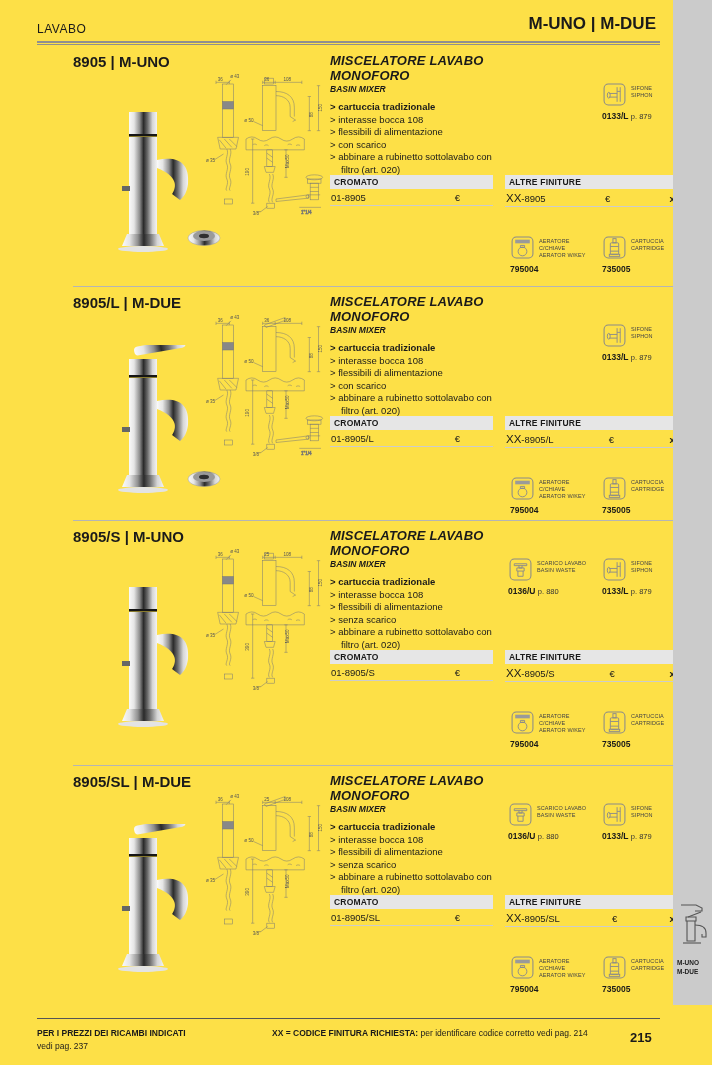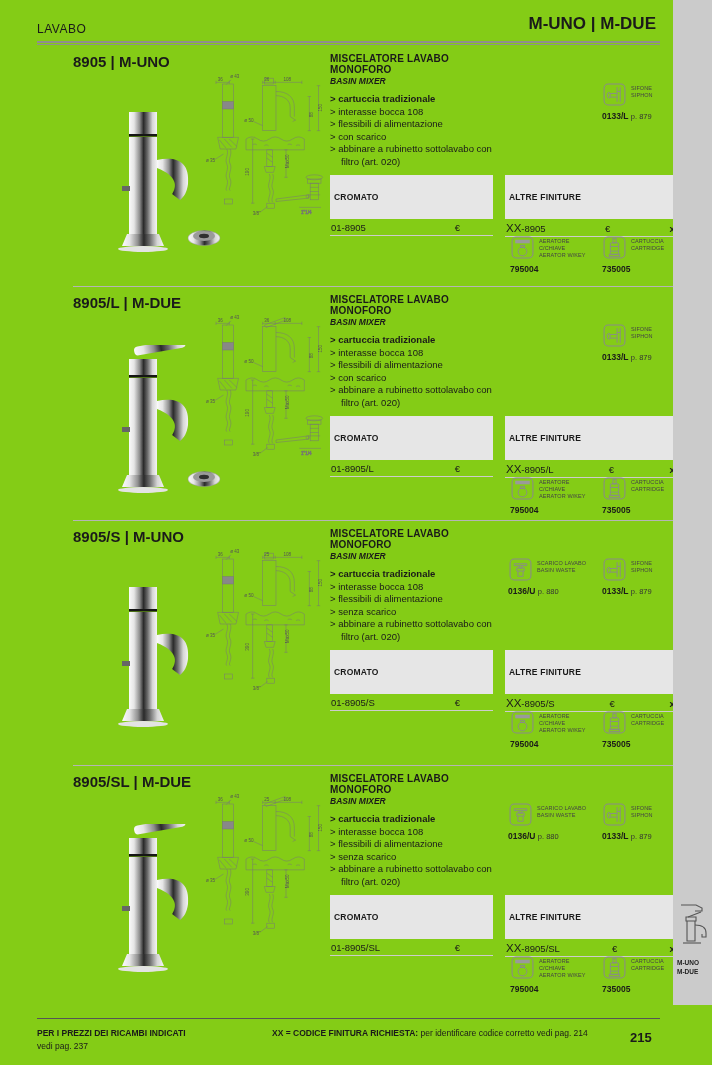--- a/index.html
+++ b/index.html
@@ -1,57 +1,57 @@
 <!DOCTYPE html>
 <html><head>
 <meta charset="utf-8">
 <style>
   * { margin:0; padding:0; box-sizing:border-box; }
   body { background:#fff; font-family:"Liberation Sans", sans-serif; color:#1a1a1a; }
-  .page { position:relative; width:712px; height:1065px; background:#84cc16; overflow:hidden; }
+  .page { position:relative; width:712px; height:1065px; background:#fde047; overflow:hidden; }
 
   
   .hdr-left  { position:absolute; left:37px; top:22px; font-size:12px; letter-spacing:.5px; }
   .hdr-right { position:absolute; right:56px; top:14px; font-size:17px; font-weight:bold; }
   .hdr-rule  { position:absolute; left:37px; width:623px; top:41px; height:4px;
                border-top:2.5px solid #8f8f8f; border-bottom:1.5px solid #8f8f8f; }
 
   
   #sections { position:absolute; left:37px; top:46px; width:623px; }
   .section { position:relative; width:623px; border-bottom:1px solid #b5b5b5;margin-left:36px; }
   .section:last-child { border-bottom:none; }
   .sec-code { position:absolute; left:0; top:7px; font-size:15px; font-weight:bold; }
 
   .photo   { position:absolute; left:18px;  top:58px; }
   .drawing { position:absolute; left:133px; top:28px; }
   .drawing text { font-family:"Liberation Sans", sans-serif; fill:#555; font-size:5.5px; }
 
   .desc { position:absolute; left:257px; top:7px; width:182px; }
-  .desc-title { font-size:10px; font-weight:bold; letter-spacing:.2px; }
+  .desc-title { font-size:13px; font-weight:bold; letter-spacing:.2px;font-style:italic; }
   .desc-sub   { font-size:8.5px; font-weight:bold; font-style:italic; margin-top:1px; }
   .feats { margin-top:7px; font-size:9.5px; line-height:1.32; }
   .feat  { padding-left:11px; text-indent:-11px; }
   .feat:first-child { font-weight:bold; }
 
   
   .aux-row    { position:absolute; right:10px; top:36px;  display:flex; gap:10px; justify-content:flex-end; }
   .spares-row { position:absolute; right:10px; top:189px; display:flex; gap:8px;  justify-content:flex-end; }
   .icon-slot { width:84px; }
   .icon-top { display:flex; gap:4px; align-items:flex-start; }
   .glyph-box { flex:none; }
   .ilabel { font-size:5.5px; line-height:1.25; color:#444; padding-top:3px; letter-spacing:.1px; }
   .icode { margin-top:4px; font-size:8.5px; }
   .icode b { font-size:8.5px; }
   .icode .pg { font-size:7.5px; color:#333; font-weight:normal; }
 
   
   .tbl { position:absolute; top:129px; }
   .tbl-cromato { left:257px; width:163px; }
   .tbl-altre   { left:432px; width:185px; }
-  .tbl-hdr { background:#e6e6e6; font-size:8.5px; font-weight:bold; padding:17px 4px; letter-spacing:.2px; }
+  .tbl-hdr { background:#e6e6e6; font-size:8.5px; font-weight:bold; padding:2px 4px; letter-spacing:.2px; }
   .tbl-row { display:flex; align-items:baseline; justify-content:space-between;
              font-size:9.5px; padding:3px 1px 2px 1px; border-bottom:1px solid #ccc; }
   .cur { font-size:9.5px; }
   .tbl-cromato .cur { margin-right:32px; }
   .xx { font-size:11.5px; font-weight:normal; }
   .mult { font-size:9.5px; font-weight:bold; }
 
   
   .section.m-uno [data-name="lever-handle"],
   .section.m-uno [data-name="lever-drawing"] { display:none; }

